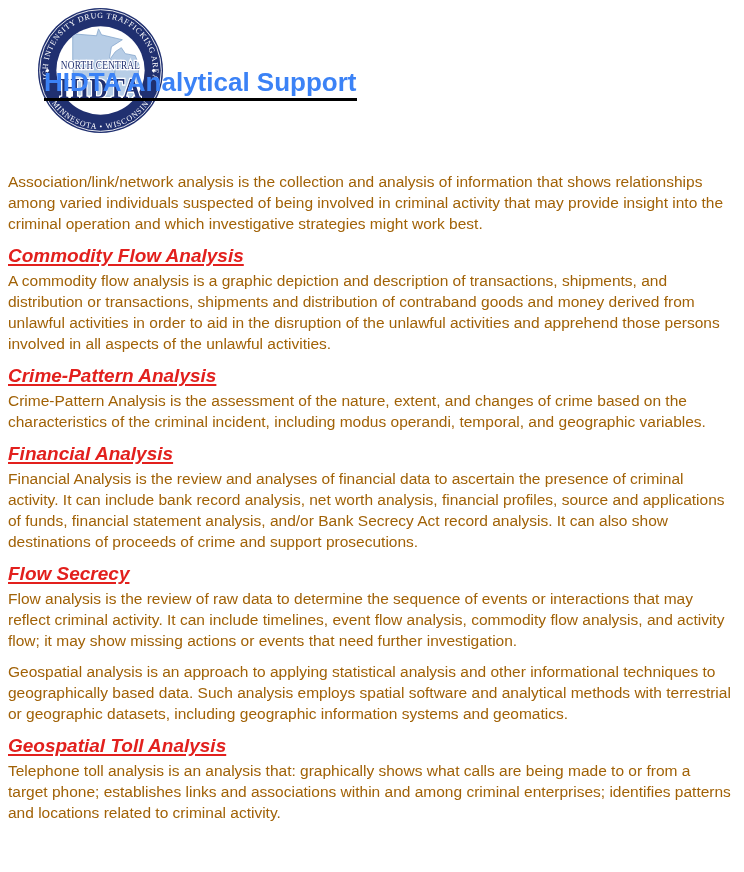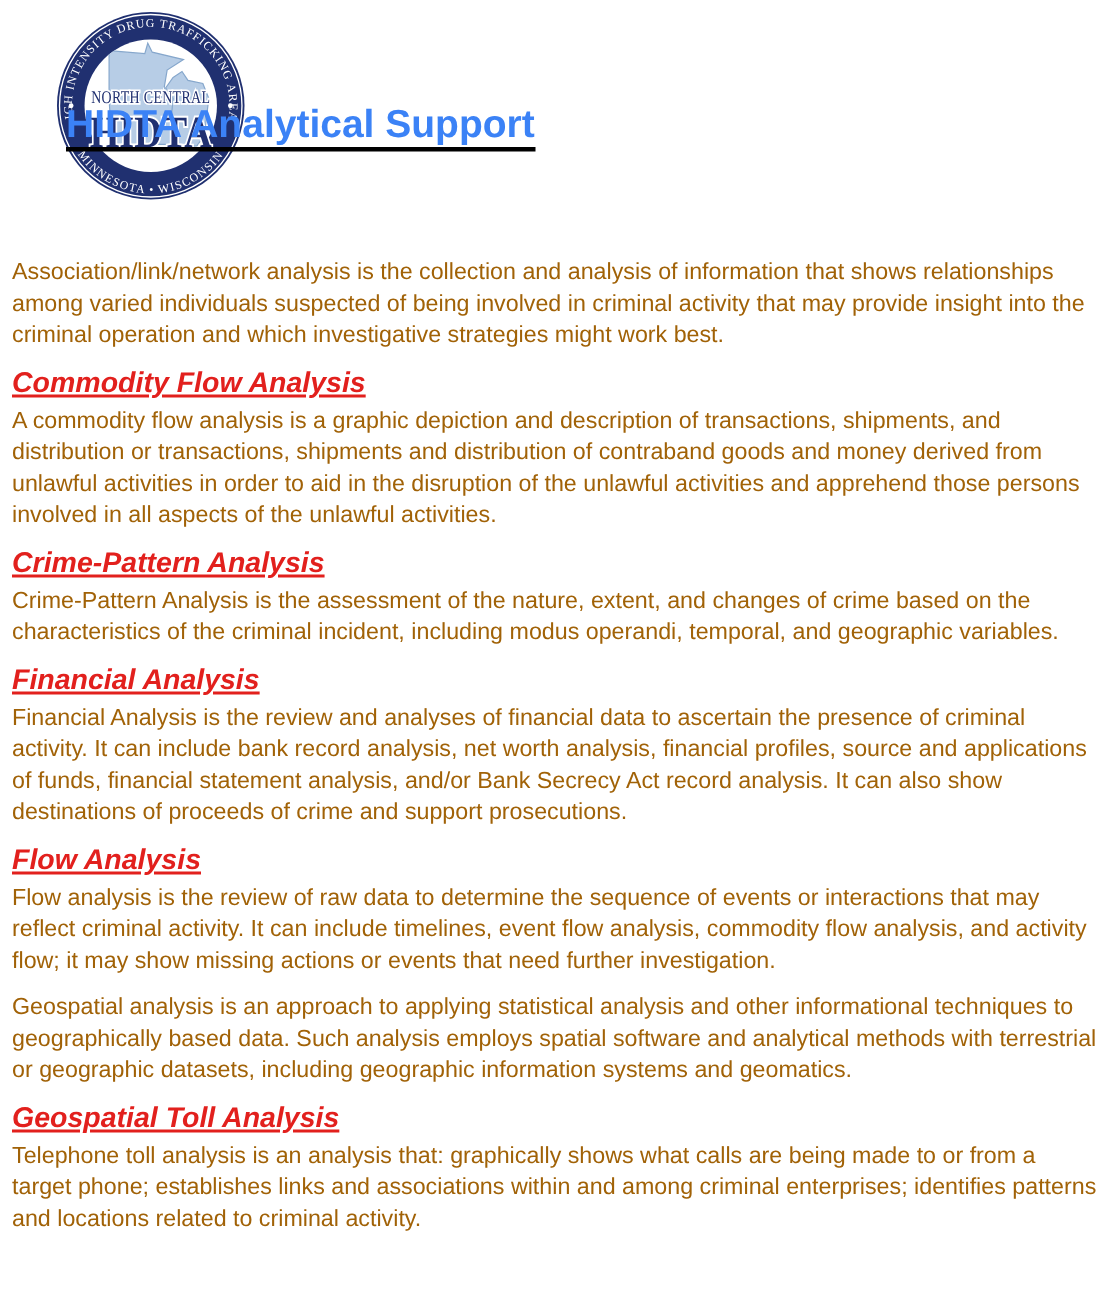--- a/index.html
+++ b/index.html
@@ -139,21 +139,21 @@
       <h2 class="sec-heading">Crime-Pattern Analysis</h2>
       <p class="sec-body">Crime-Pattern Analysis is the assessment of the nature, extent, and changes of crime based on the characteristics of the criminal incident, including modus operandi, temporal, and geographic variables.</p>
     </section>
 
     <section class="sec">
       <h2 class="sec-heading">Financial Analysis</h2>
       <p class="sec-body">Financial Analysis is the review and analyses of financial data to ascertain the presence of criminal activity. It can include bank record analysis, net worth analysis, financial profiles, source and applications of funds, financial statement analysis, and/or Bank Secrecy Act record analysis. It can also show destinations of proceeds of crime and support prosecutions.</p>
     </section>
 
     <section class="sec">
-      <h2 class="sec-heading">Flow Analysis</h2>
+      <h2 class="sec-heading">Flow Secrecy</h2>
       <p class="sec-body">Flow analysis is the review of raw data to determine the sequence of events or interactions that may reflect criminal activity. It can include timelines, event flow analysis, commodity flow analysis, and activity flow; it may show missing actions or events that need further investigation.</p>
     </section>
 
     <section class="sec">
       <p class="sec-body">Geospatial analysis is an approach to applying statistical analysis and other informational techniques to geographically based data. Such analysis employs spatial software and analytical methods with terrestrial or geographic datasets, including geographic information systems and geomatics.</p>
     </section>
 
     <section class="sec">
       <h2 class="sec-heading">Geospatial Toll Analysis</h2>
       <p class="sec-body">Telephone toll analysis is an analysis that: graphically shows what calls are being made to or from a target phone; establishes links and associations within and among criminal enterprises; identifies patterns and locations related to criminal activity.</p>

